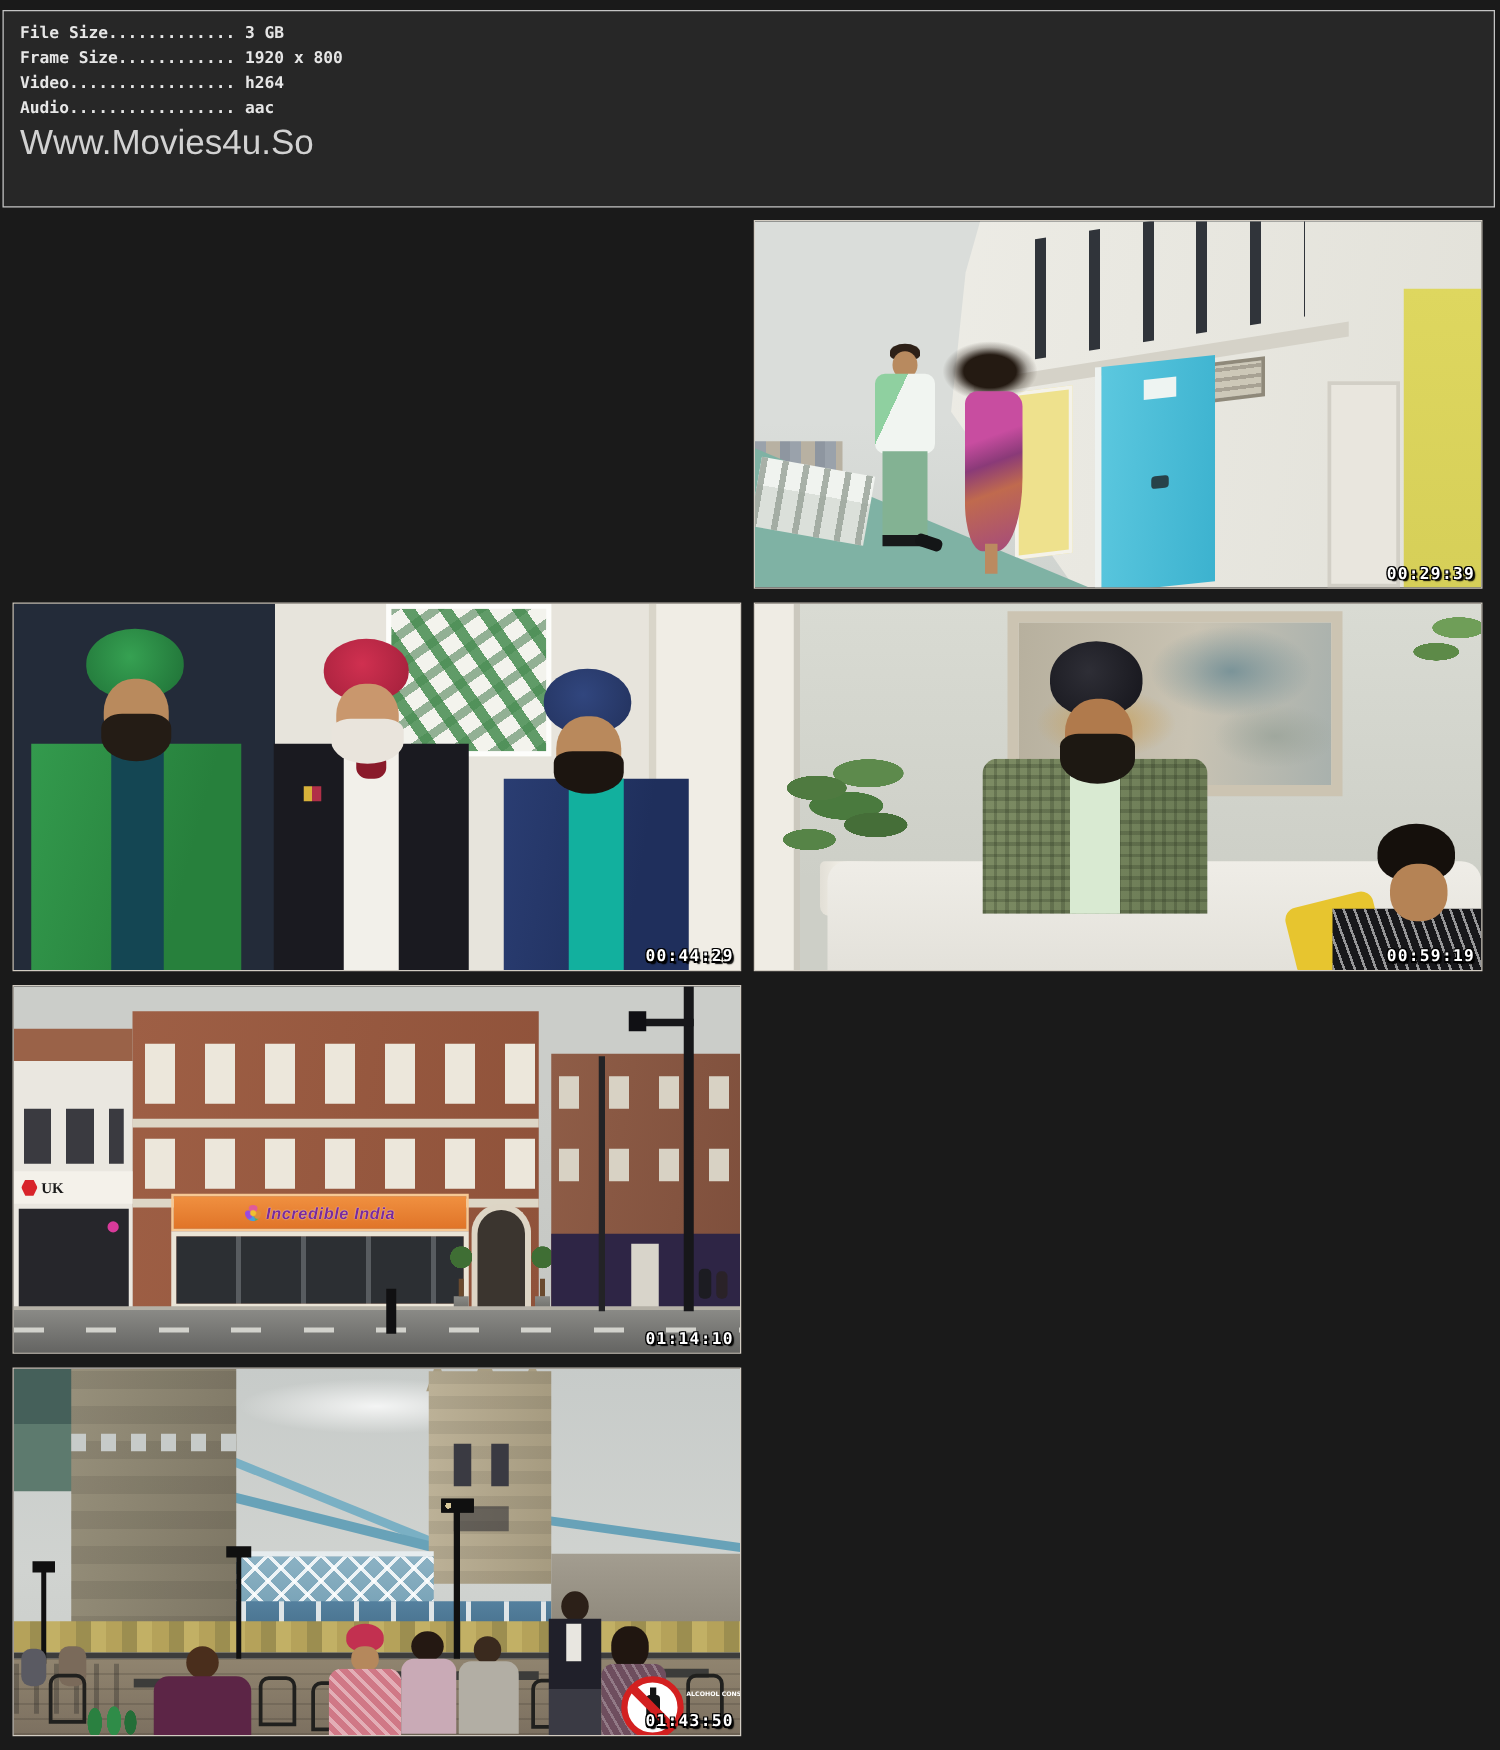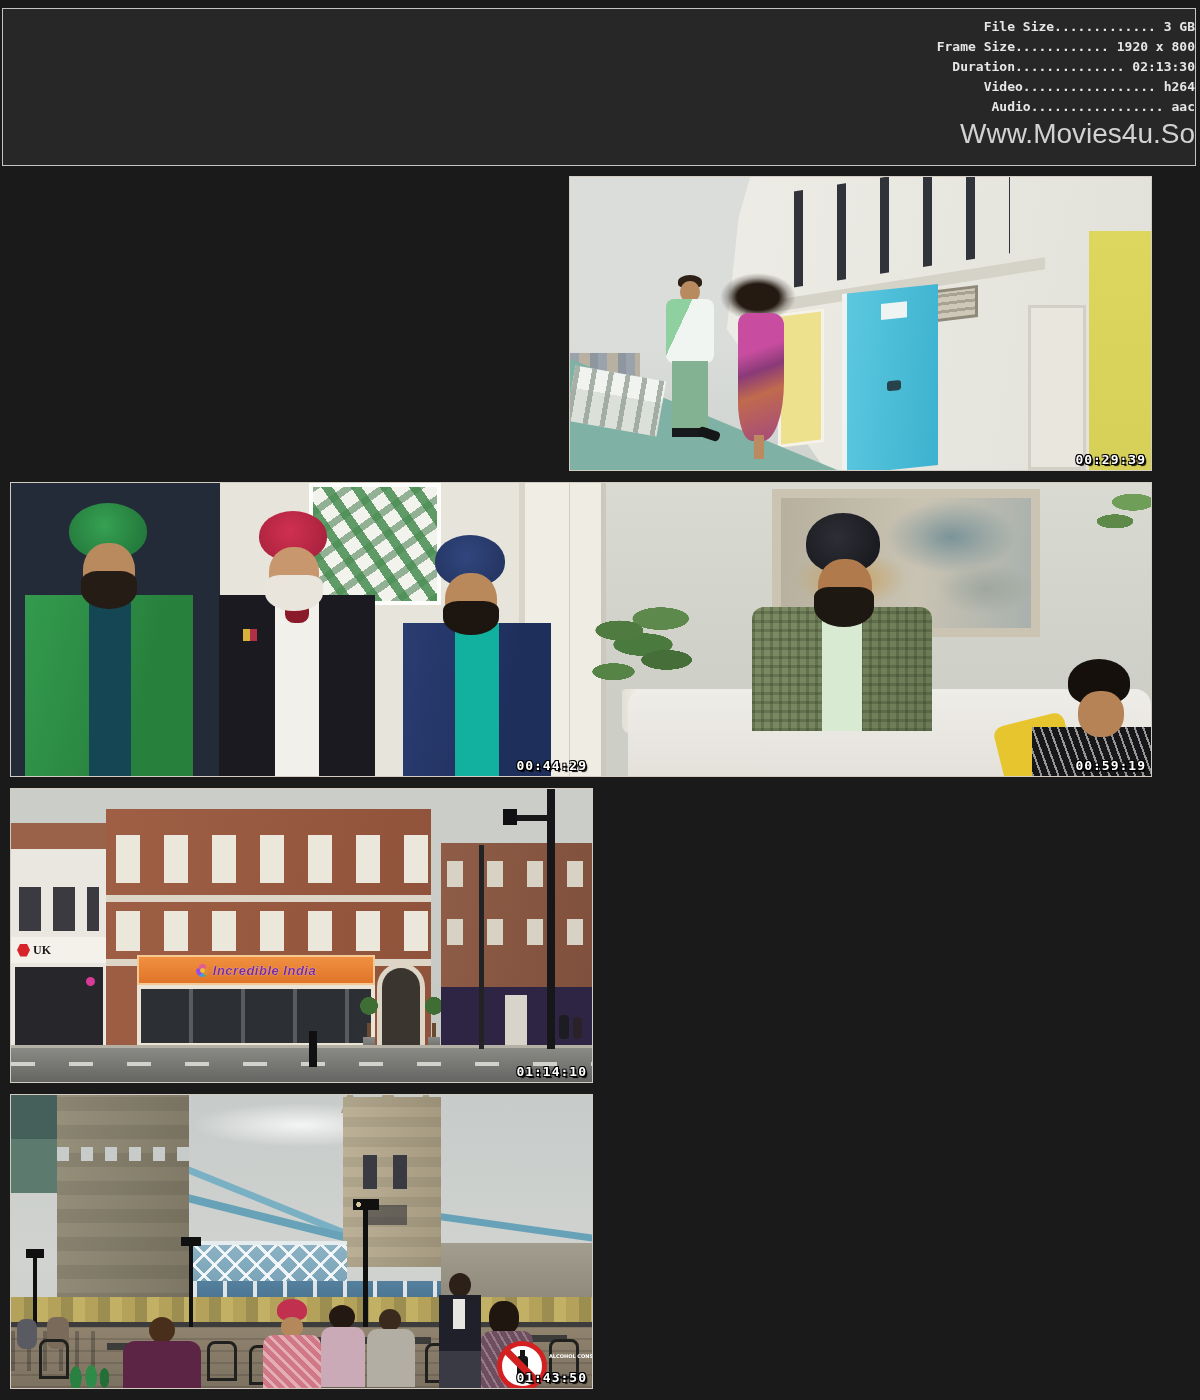--- a/index.html
+++ b/index.html
@@ -1,25 +1,25 @@
 <!DOCTYPE html>
 <html><head>
 <meta charset="utf-8">
 <style>
   html,body{margin:0;padding:0;background:#141414;}
-  .sheet{position:relative;width:1200px;height:1400px;background:#1a1a1a;overflow:hidden;font-family:"DejaVu Sans",sans-serif;text-align:right;}
+  .sheet{position:relative;width:1200px;height:1400px;background:#1a1a1a;overflow:hidden;font-family:"DejaVu Sans",sans-serif;}
 
   
   .info{position:absolute;left:2px;top:8px;width:1194px;height:158px;background:#272727;border:1px solid #c4c4c4;box-sizing:border-box;padding:8px 0 0 13px;}
   .inforow{font:bold 13px/20px "DejaVu Sans Mono",monospace;color:#e6e6e6;white-space:pre;}
   .watermark{font:400 28px/1.05 "Liberation Sans",sans-serif;color:#d2d2d2;margin-top:2px;}
 
   
   .tile{position:absolute;width:583px;height:295px;border:1px solid #d2ccc2;box-sizing:border-box;overflow:hidden;margin:0;padding:0;background:#000;}
-  .cl{left:10px}.cr{left:569px}
+  .cl{left:10px}.cr{left:603px}
   .r1{top:176px}.r2{top:482px}.r3{top:788px}.r4{top:1094px}
   .scene{position:absolute;left:0;top:0;width:581px;height:293px;overflow:hidden;}
   .scene div,.scene span{position:absolute;box-sizing:border-box;}
   .st{position:static !important;}
   .ts{position:absolute;right:5px;bottom:4px;z-index:9;font:bold 13px/1 "DejaVu Sans Mono",monospace;color:#fff;letter-spacing:1px;
       text-shadow:-1px -1px 0 #000,1px -1px 0 #000,-1px 1px 0 #000,1px 1px 0 #000,2px 2px 1px #000;}
 
   
   .t1{background:
       radial-gradient(ellipse 80px 50px at 8% 38%,rgba(255,255,255,.85),rgba(255,255,255,0) 65%),
@@ -304,21 +304,20 @@
   .t8 .jeans8{left:94px;top:244px;width:126px;height:49px;background:linear-gradient(90deg,#5d7ca4,#51719a);}
 </style>
 </head>
 <body>
 
 <div class="sheet">
 
   <div class="info">
     <div class="inforow">File Size............. 3 GB</div>
     <div class="inforow">Frame Size............ 1920 x 800</div>
-    <div class="inforow">Duration.............. 02:13:30</div>
     <div class="inforow">Video................. h264</div>
     <div class="inforow">Audio................. aac</div>
     <div class="watermark">Www.Movies4u.So</div>
   </div>
 
 
   <figure class="tile cr r1" title="couple on seaside promenade beside beach huts with yellow and cyan doors">
     <div class="scene t2">
       <div class="town"></div>
       <div class="bldg"></div>

